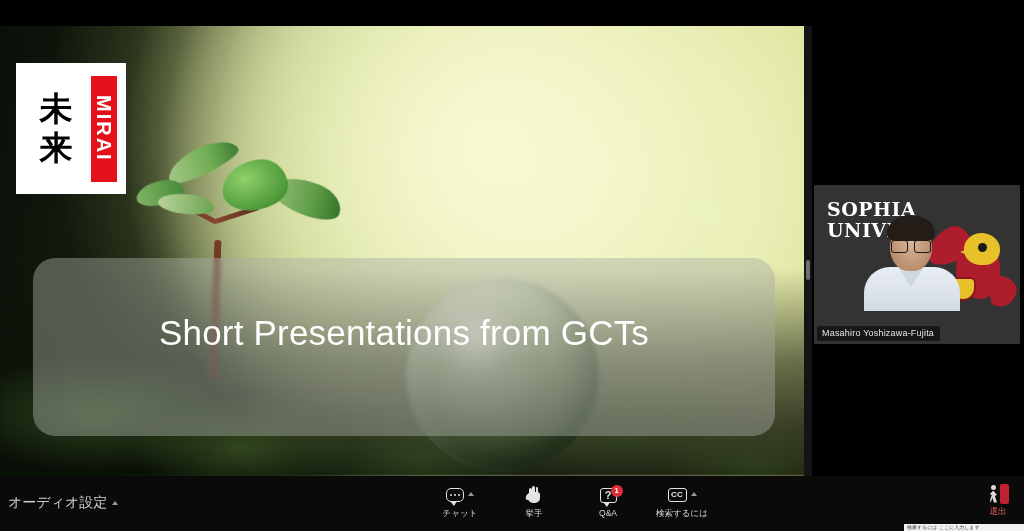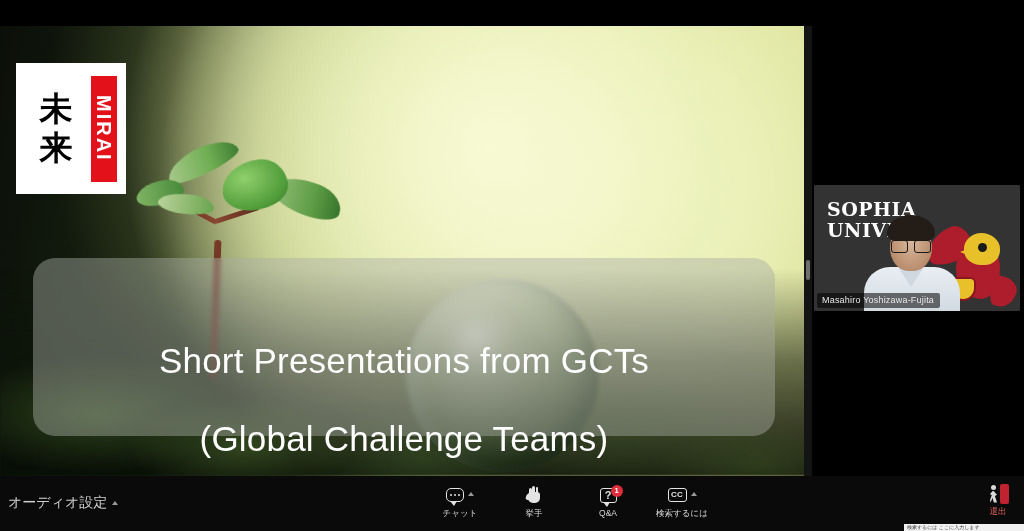--- a/index.html
+++ b/index.html
@@ -129,35 +129,35 @@
     background: rgba(168,172,164,0.45);
     border-radius: 22px;
     backdrop-filter: blur(2px);
   }
   .caption-text {
     position: absolute; left: 33px; top: 282px; width: 742px;
     text-align: center; color: #ffffff;
     font-size: 35px; font-weight: 400; line-height: 1.42;
     letter-spacing: 0.2px;
   }
-  .caption-text .ln { display: block; margin-top: 28px; }
+  .caption-text .ln { display: block; }
 
   
   .divider {
     position: absolute; left: 804px; top: 26px; width: 8px; height: 450px;
     background: #141414;
   }
   .divider-grip {
     position: absolute; left: 2px; top: 234px; width: 4px; height: 20px;
     background: #6f6f6f; border-radius: 2px;
   }
 
   
   .video-tile {
-    position: absolute; left: 814px; top: 185px; width: 206px; height: 126px;
+    position: absolute; left: 814px; top: 185px; width: 206px; height: 159px;
     background: #2f2f2f; overflow: hidden; border-radius: 2px;
   }
   .video-bg { position: absolute; inset: 0; background: #333333; }
   .sophia-text {
     position: absolute; left: 13px; top: 15px;
     color: #ffffff; font-family: "DejaVu Serif", "Liberation Serif", serif;
     font-size: 19px; font-weight: 700; line-height: 1.0; letter-spacing: 0.5px;
   }
   .sophia-text .l2 { display: block; margin-top: 2px; }
   
@@ -372,21 +372,20 @@
       </div>
       <div class="logo-bar">
         <span>MIRAI</span>
       </div>
     </div>
 
 
     <div class="caption-panel"></div>
     <div class="caption-text">
       <span class="ln">Short Presentations from GCTs</span>
-      <span class="ln">(Global Challenge Teams)</span>
     </div>
   </div>
 
   <div class="divider">
     <div class="divider-grip"></div>
   </div>
 
   <div class="video-tile">
     <div class="video-bg"></div>
 

